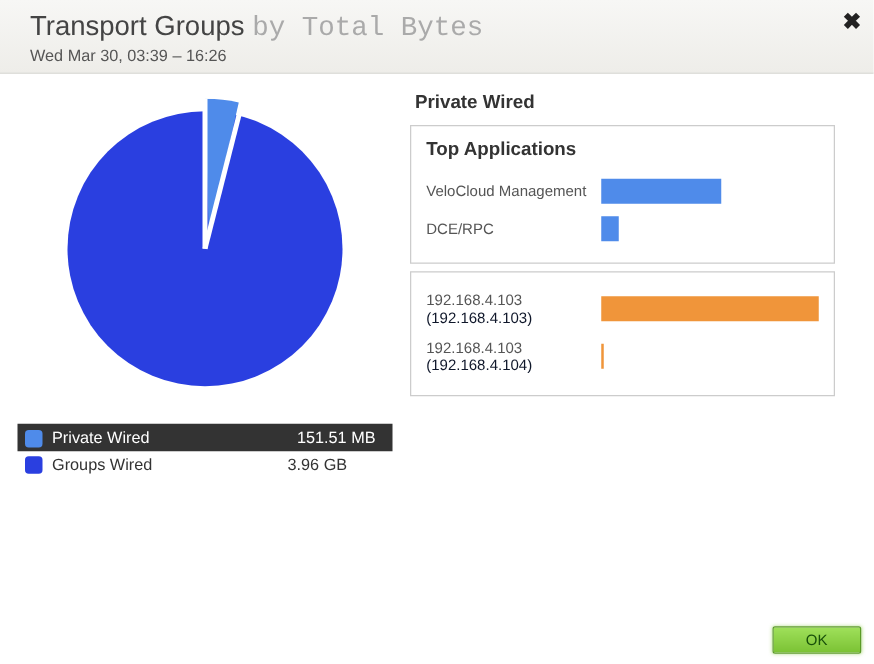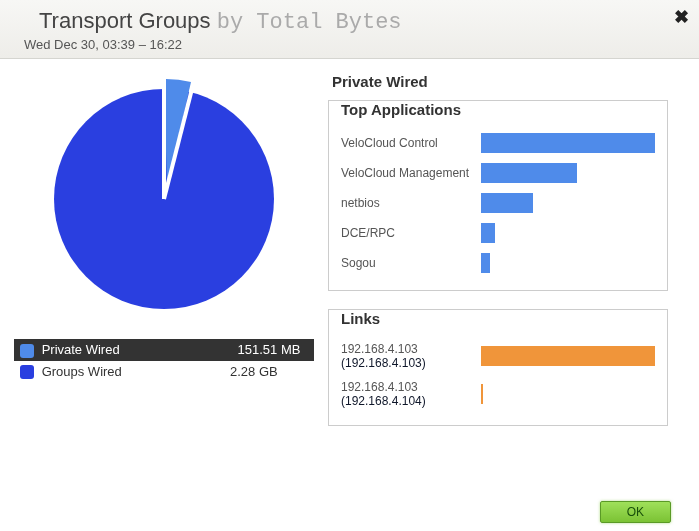--- a/index.html
+++ b/index.html
@@ -20,21 +20,21 @@
     font-weight: bold;
     cursor: pointer;
     color: #222;
   }
   .header {
     background: linear-gradient(#f7f7f5, #eeede9);
     border-bottom: 1px solid #d5d5d0;
     padding: 8px 16px 6px 24px;
   }
   .title-line { font-size: 22px; color: #555; }
-  .title-main { color: #444; margin-left: 15px; }
+  .title-main { color: #444; }
   .title-sub { color: #aaa; font-family: Liberation Mono, monospace; }
   .subtitle { font-size: 13px; color: #555; margin-top: 2px; }
   .content {
     display: flex;
     padding: 10px 14px 10px 14px;
     gap: 14px;
   }
   .left { width: 300px; }
   .right { width: 340px; }
   .pie-wrap { display: flex; justify-content: center; padding: 10px 0 20px; }
@@ -44,34 +44,34 @@
   .swatch {
     display: inline-block;
     width: 14px; height: 14px;
     border-radius: 3px;
     vertical-align: middle;
     margin-right: 4px;
   }
   .section-title { font-size: 15px; font-weight: bold; margin: 4px 0 10px 4px; color: #333; }
   .panel {
     border: 1px solid #ccc;
-    padding: 0 12px 12px;
-    margin-bottom: 18px;
+    padding: 10px 12px 12px;
+    margin-bottom: 6px;
     background: #fff;
   }
   .panel-title { font-size: 15px; font-weight: bold; margin-bottom: 10px; }
   .bar-row { display: flex; align-items: center; height: 30px; font-size: 12px; color: #555; }
   .bar-label { width: 140px; line-height: 1.2; }
   .bar-label .sub { color: #0f172a; }
   .bar-track { flex: 1; height: 20px; position: relative; }
   .bar-fill { height: 100%; display: block; }
   .footer {
     position: absolute;
     bottom: 8px;
-    right: 28px;
+    right: 10px;
   }
   .ok-btn {
     background: linear-gradient(#9fe05a, #7bc234);
     border: 1px solid #5a9a26;
     color: #18500a;
     font-size: 12px;
     padding: 3px 26px;
     border-radius: 2px;
     cursor: pointer;
     box-shadow: 0 0 3px rgba(130,200,60,0.6);
@@ -80,21 +80,21 @@
 </head>
 <body>
 
 <div class="close">✖</div>
 
 <div class="header">
   <div class="title-line">
     <span class="title-main">Transport Groups</span>
     <span class="title-sub">by Total Bytes</span>
   </div>
-  <div class="subtitle">Wed Dec 30, 03:39 – 16:22</div>
+  <div class="subtitle">Wed Mar 30, 03:39 – 16:26</div>
 </div>
 
 <div class="content">
   <div class="left">
     <div class="pie-wrap">
       <svg width="240" height="240" viewBox="0 0 240 240">
 
         <circle cx="120" cy="120" r="110" fill="#2a3fe0"></circle>
 
         <path d="M120,6 A114,114 0 0,1 147,9 L123,115 Z" fill="#4f8bea" transform="translate(0,-6)"></path>
@@ -110,67 +110,48 @@
           <span class="swatch" style="background:#4f8bea"></span>
           <span>Private Wired</span>
         </td>
         <td style="text-align:center;width:90px">151.51 MB</td>
       </tr>
       <tr>
         <td>
           <span class="swatch" style="background:#2a3fe0"></span>
           <span>Groups Wired</span>
         </td>
-        <td style="text-align:left;width:90px">2.28 GB</td>
+        <td style="text-align:left;width:90px">3.96 GB</td>
       </tr>
     </tbody>
       </table>
   </div>
 
   <div class="right">
     <div class="section-title">Private Wired</div>
 
     <div class="panel">
       <div class="panel-title">Top Applications</div>
       <div id="apps-list">
           <div class="bar-row">
-            <div class="bar-label">VeloCloud Control</div>
-            <div class="bar-track">
-              <div class="bar-fill" style="width: 100%; background: rgb(79, 139, 234);"></div>
-            </div>
-          </div>
-          <div class="bar-row">
             <div class="bar-label">VeloCloud Management</div>
             <div class="bar-track">
               <div class="bar-fill" style="width: 55%; background: rgb(79, 139, 234);"></div>
-            </div>
-          </div>
-          <div class="bar-row">
-            <div class="bar-label">netbios</div>
-            <div class="bar-track">
-              <div class="bar-fill" style="width: 30%; background: rgb(79, 139, 234);"></div>
             </div>
           </div>
           <div class="bar-row">
             <div class="bar-label">DCE/RPC</div>
             <div class="bar-track">
               <div class="bar-fill" style="width: 8%; background: rgb(79, 139, 234);"></div>
             </div>
           </div>
-          <div class="bar-row">
-            <div class="bar-label">Sogou</div>
-            <div class="bar-track">
-              <div class="bar-fill" style="width: 5%; background: rgb(79, 139, 234);"></div>
-            </div>
-          </div>
         </div>
     </div>
 
     <div class="panel">
-      <div class="panel-title">Links</div>
       <div id="links-list">
           <div class="bar-row" style="height: 38px;">
             <div class="bar-label">192.168.4.103<div class="sub">(192.168.4.103)</div></div>
             <div class="bar-track">
               <div class="bar-fill" style="width: 100%; background: rgb(240, 149, 58);"></div>
             </div>
           </div>
           <div class="bar-row" style="height: 38px;">
             <div class="bar-label">192.168.4.103<div class="sub">(192.168.4.104)</div></div>
             <div class="bar-track">

